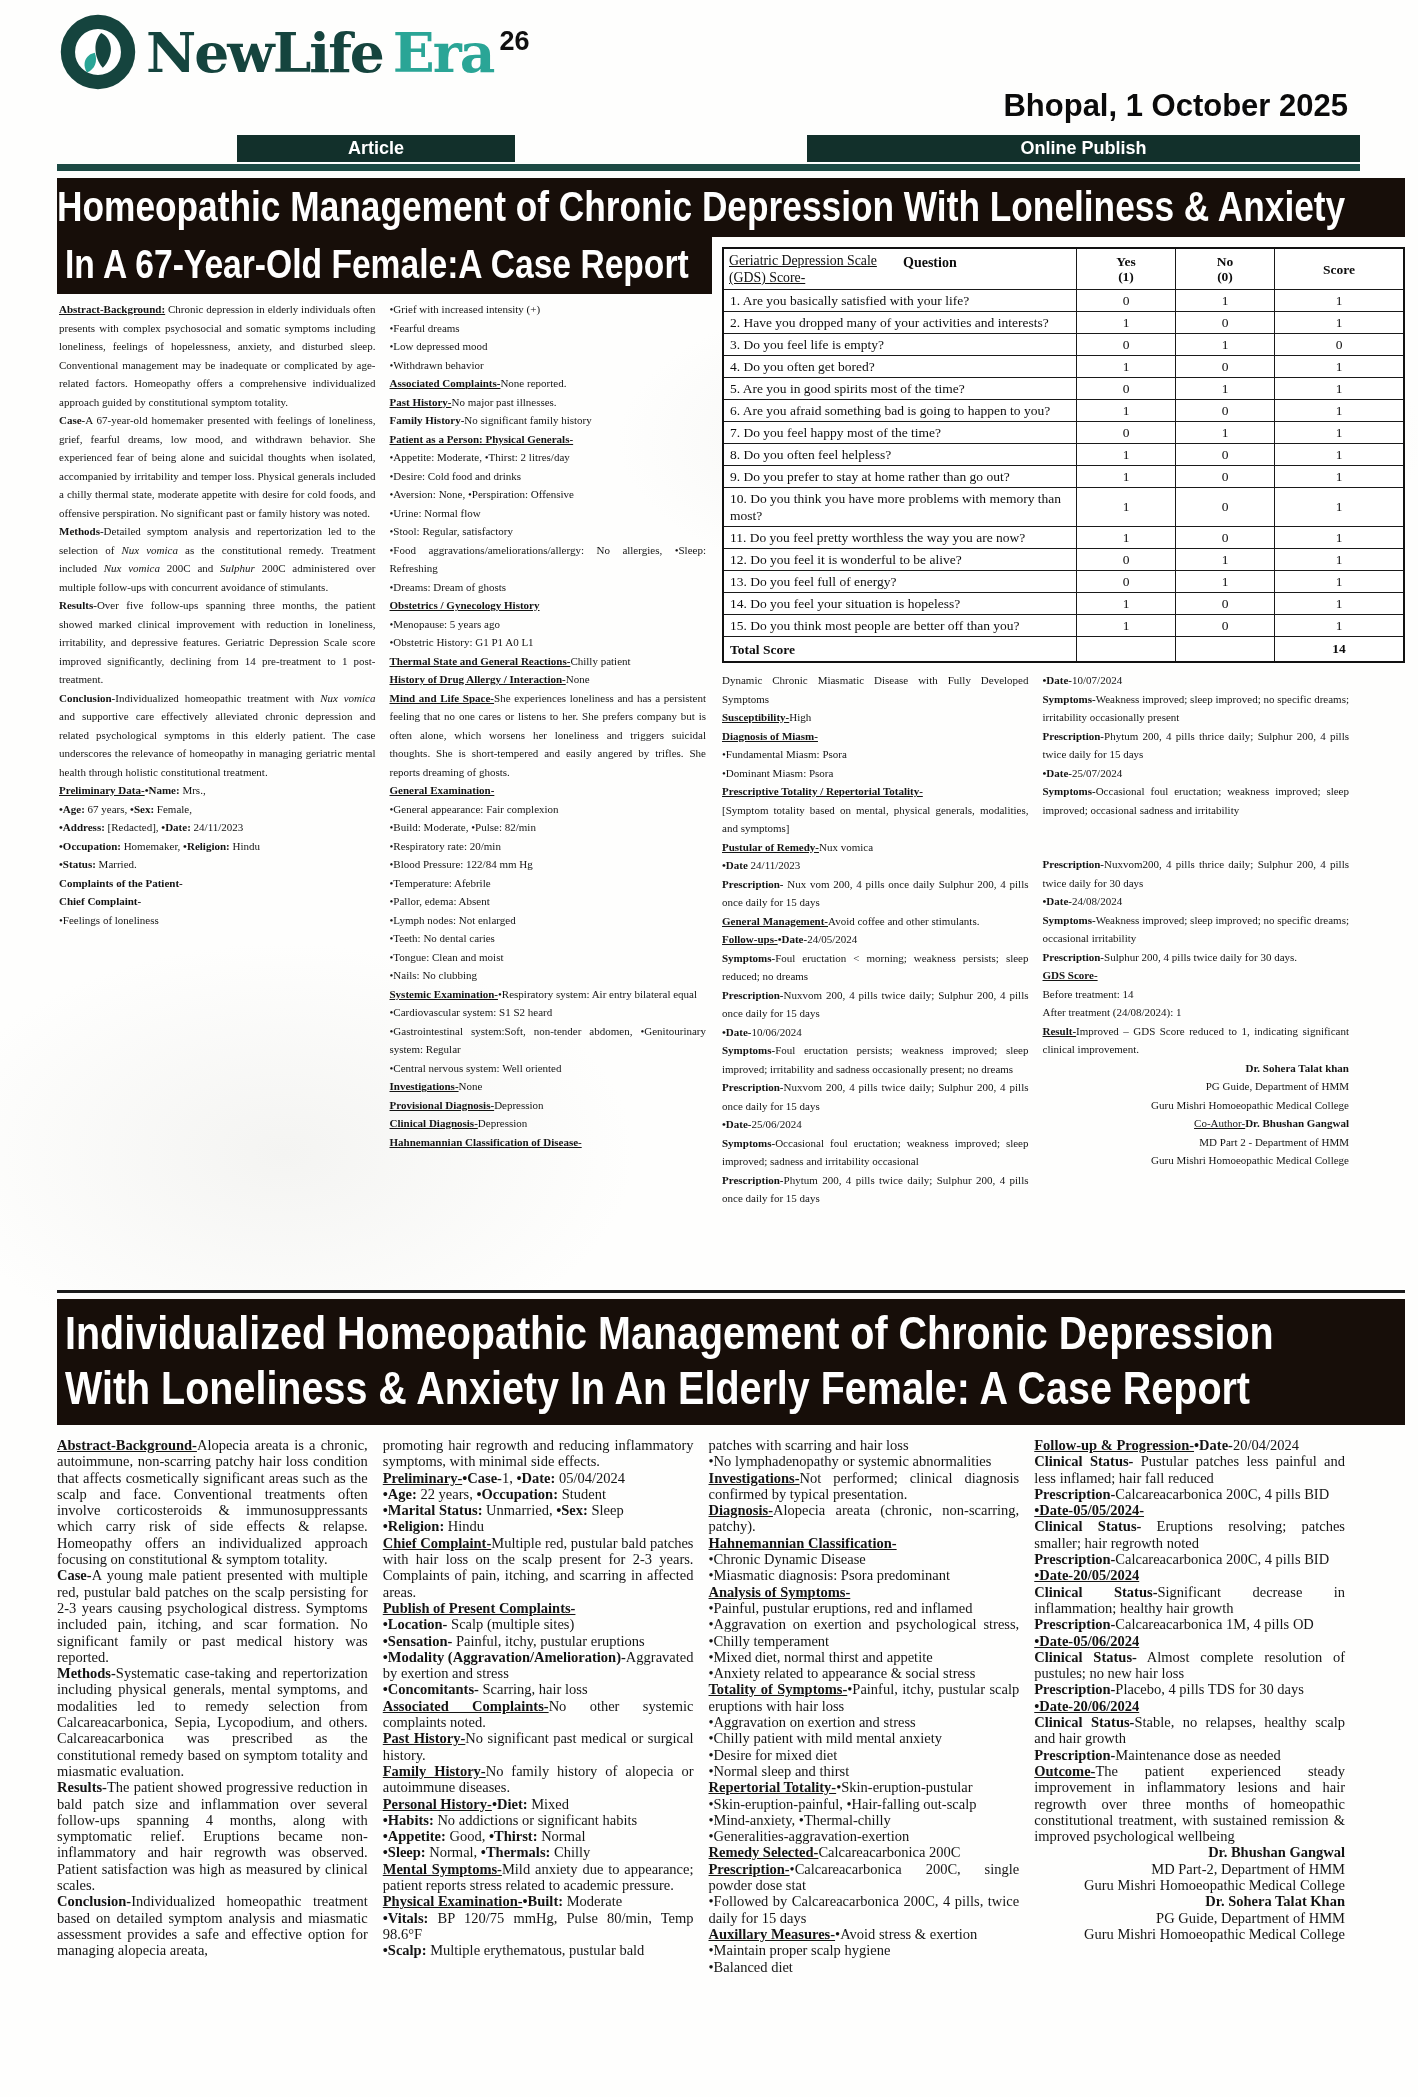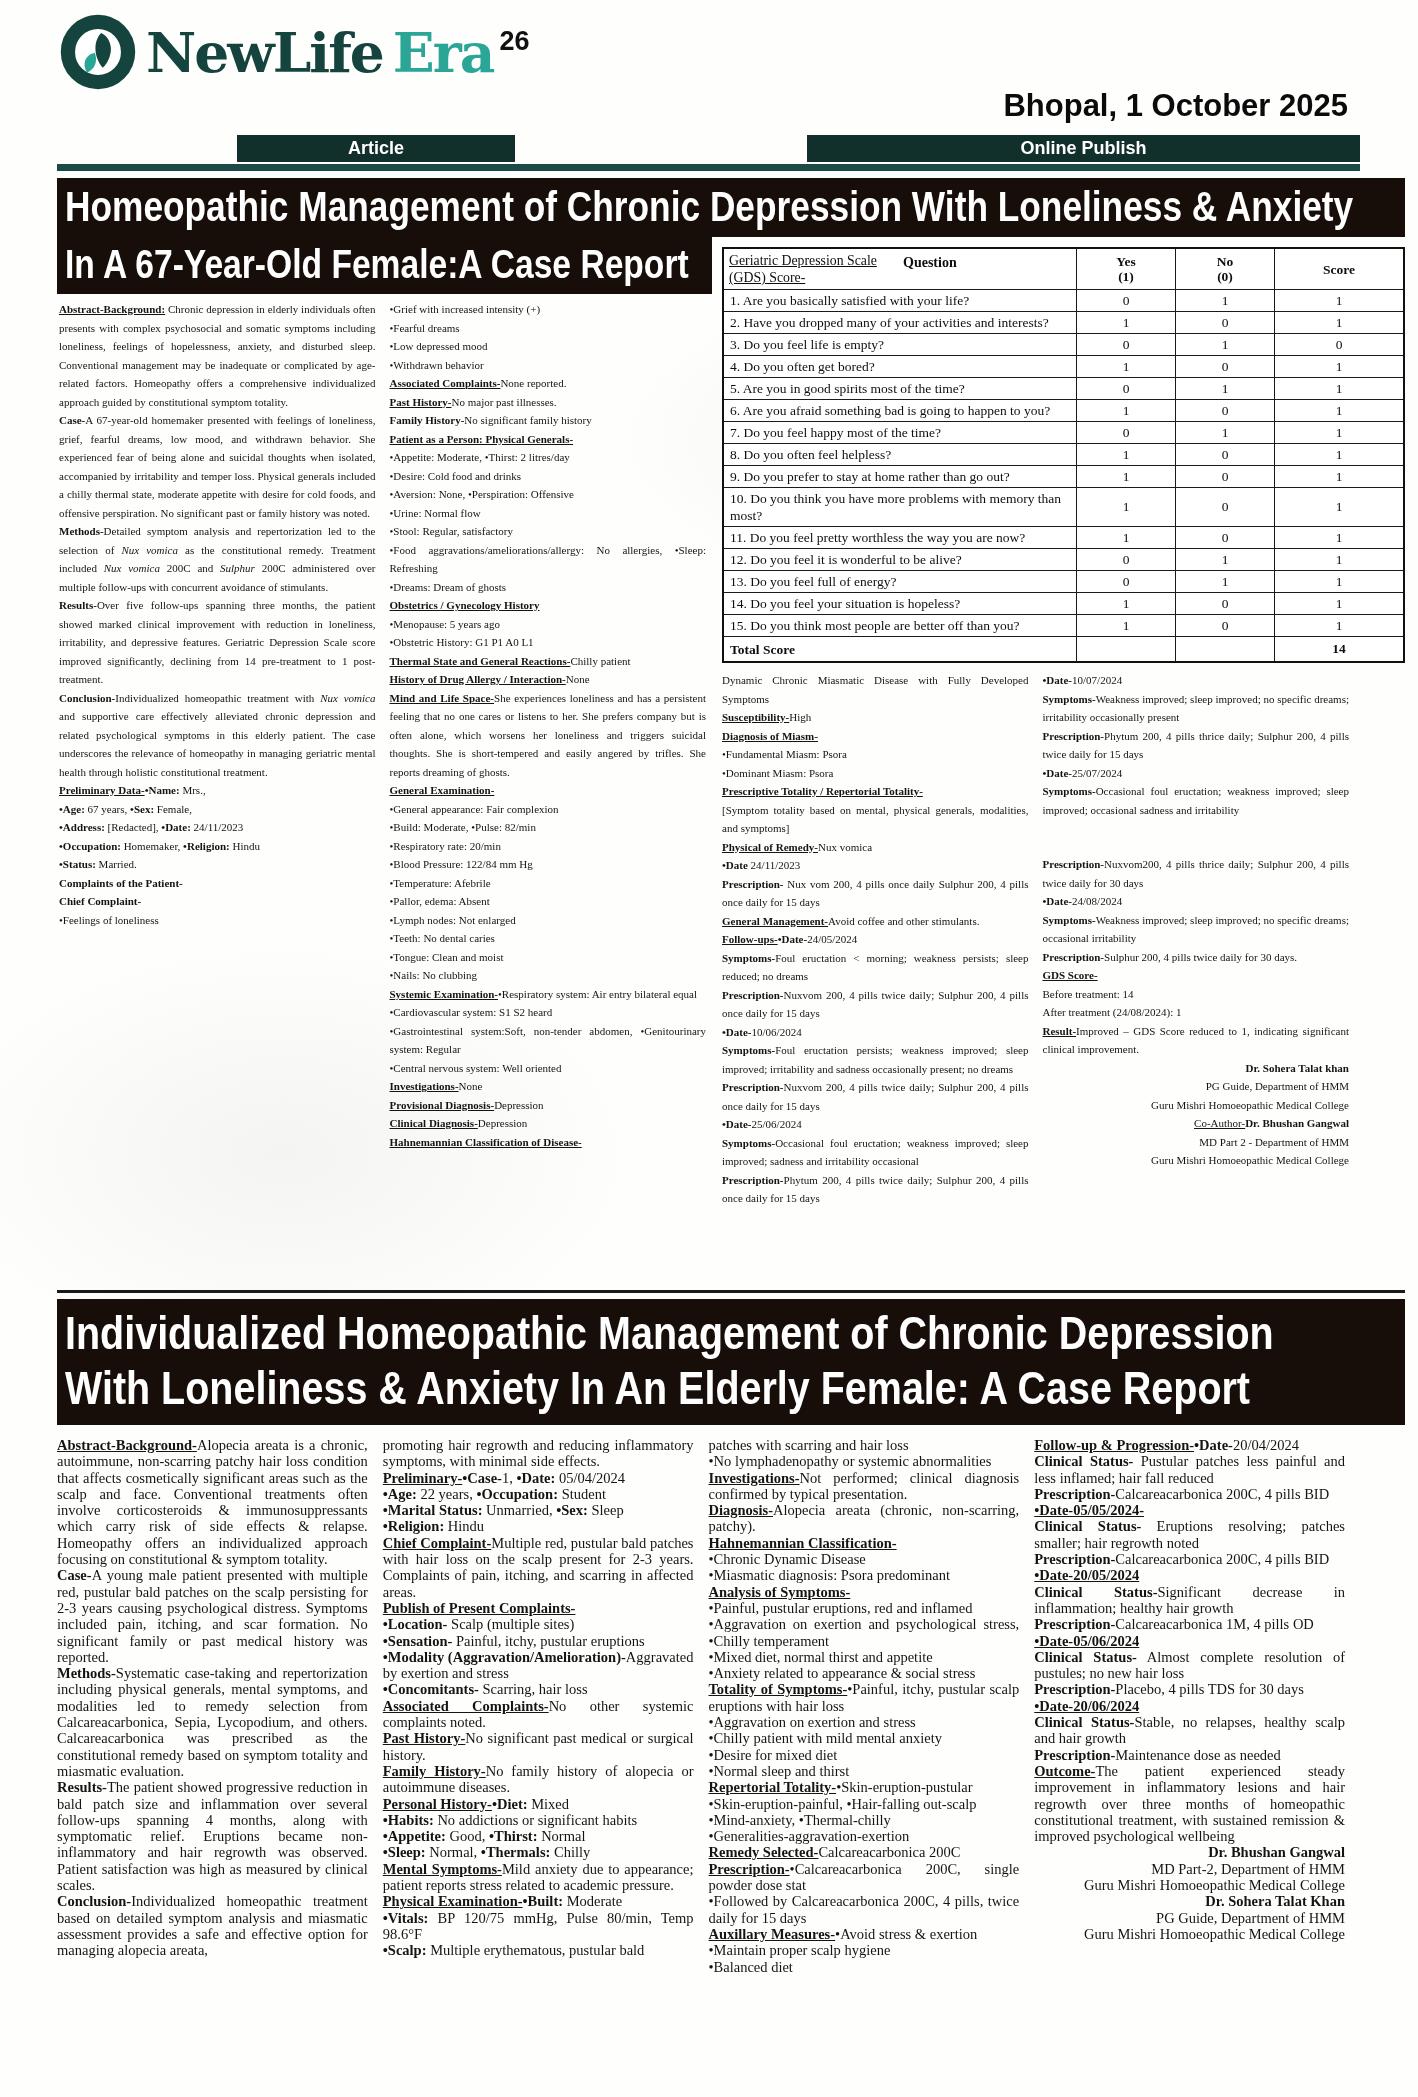--- a/index.html
+++ b/index.html
@@ -21,21 +21,21 @@
     font-family:"Liberation Sans",sans-serif;font-weight:bold;font-size:18px;line-height:27px;text-align:center;}
   .badge-article{left:237px;width:278px;}
   .badge-online{left:807px;width:553px;}
   .rule{position:absolute;top:164px;left:57px;width:1303px;height:7px;background:#1c4a44;}
   
   .band{background:#170e09;color:#fff;}
   .cond{display:inline-block;transform:scaleX(0.84);transform-origin:0 50%;white-space:nowrap;
     font-family:"Liberation Sans",sans-serif;font-weight:bold;}
   
   .art1{margin:0 13px 0 57px;}
-  .l1{height:59px;padding-left:8px;}
+  .l1{height:59px;}
   .l1 .cond{font-size:42px;line-height:58px;}
   .a1body{display:flex;height:1049px;}
   .a1left{width:655px;}
   .l2{height:57px;padding-left:8px;}
   .l2 .cond{font-size:40px;line-height:55px;}
   .cols{display:flex;}
   .a1cols{gap:14px;height:980px;overflow:hidden;margin-top:6px;padding:0 6px 0 2px;}
   .a1right{flex:1;padding-left:10px;display:flex;flex-direction:column;}
   .a1rcols{gap:14px;margin-top:8px;height:636px;overflow:hidden;padding-right:56px;}
   .col{flex:1;text-align:justify;}
@@ -281,21 +281,21 @@
         </table>
         <div class="cols a1rcols">
           <div class="col">
               <p class=""><span>Dynamic Chronic Miasmatic Disease with Fully Developed Symptoms</span></p>
               <p class=""><span class="sb su">Susceptibility-</span><span>High</span></p>
               <p class=""><span class="sb su">Diagnosis of Miasm-</span></p>
               <p class=""><span>•Fundamental Miasm: Psora</span></p>
               <p class=""><span>•Dominant Miasm: Psora</span></p>
               <p class=""><span class="sb su">Prescriptive Totality / Repertorial Totality-</span></p>
               <p class=""><span>[Symptom totality based on mental, physical generals, modalities, and symptoms]</span></p>
-              <p class=""><span class="sb su">Physical of Remedy-</span><span>Nux vomica</span></p>
+              <p class=""><span class="sb su">Pustular of Remedy-</span><span>Nux vomica</span></p>
               <p class=""><span class="sb">•Date</span><span> 24/11/2023</span></p>
               <p class=""><span class="sb">Prescription-</span><span> Nux vom 200, 4 pills once daily Sulphur 200, 4 pills once daily for 15 days</span></p>
               <p class=""><span class="sb su">General Management-</span><span>Avoid coffee and other stimulants.</span></p>
               <p class=""><span class="sb su">Follow-ups-</span><span class="sb">•Date-</span><span>24/05/2024</span></p>
               <p class=""><span class="sb">Symptoms-</span><span>Foul eructation &lt; morning; weakness persists; sleep reduced; no dreams</span></p>
               <p class=""><span class="sb">Prescription-</span><span>Nuxvom 200, 4 pills twice daily; Sulphur 200, 4 pills once daily for 15 days</span></p>
               <p class=""><span class="sb">•Date-</span><span>10/06/2024</span></p>
               <p class=""><span class="sb">Symptoms-</span><span>Foul eructation persists; weakness improved; sleep improved; irritability and sadness occasionally present; no dreams</span></p>
               <p class=""><span class="sb">Prescription-</span><span>Nuxvom 200, 4 pills twice daily; Sulphur 200, 4 pills once daily for 15 days</span></p>
               <p class=""><span class="sb">•Date-</span><span>25/06/2024</span></p>

